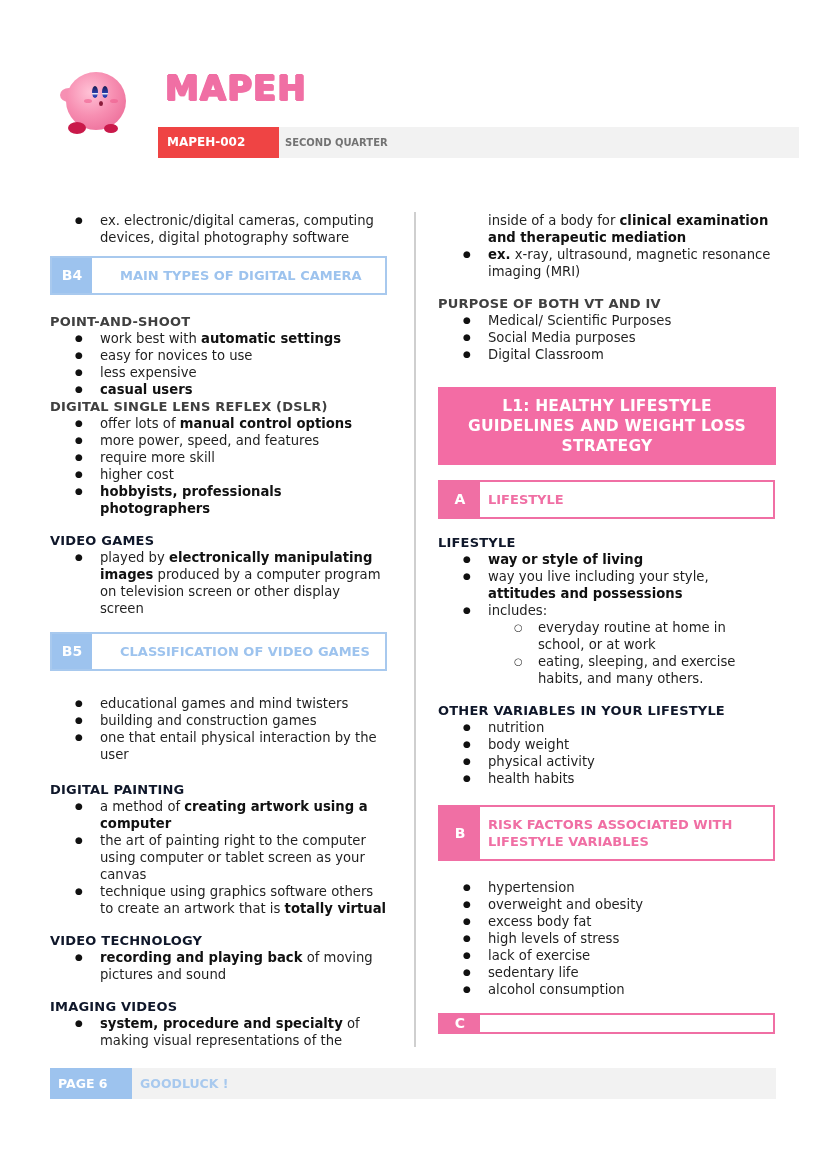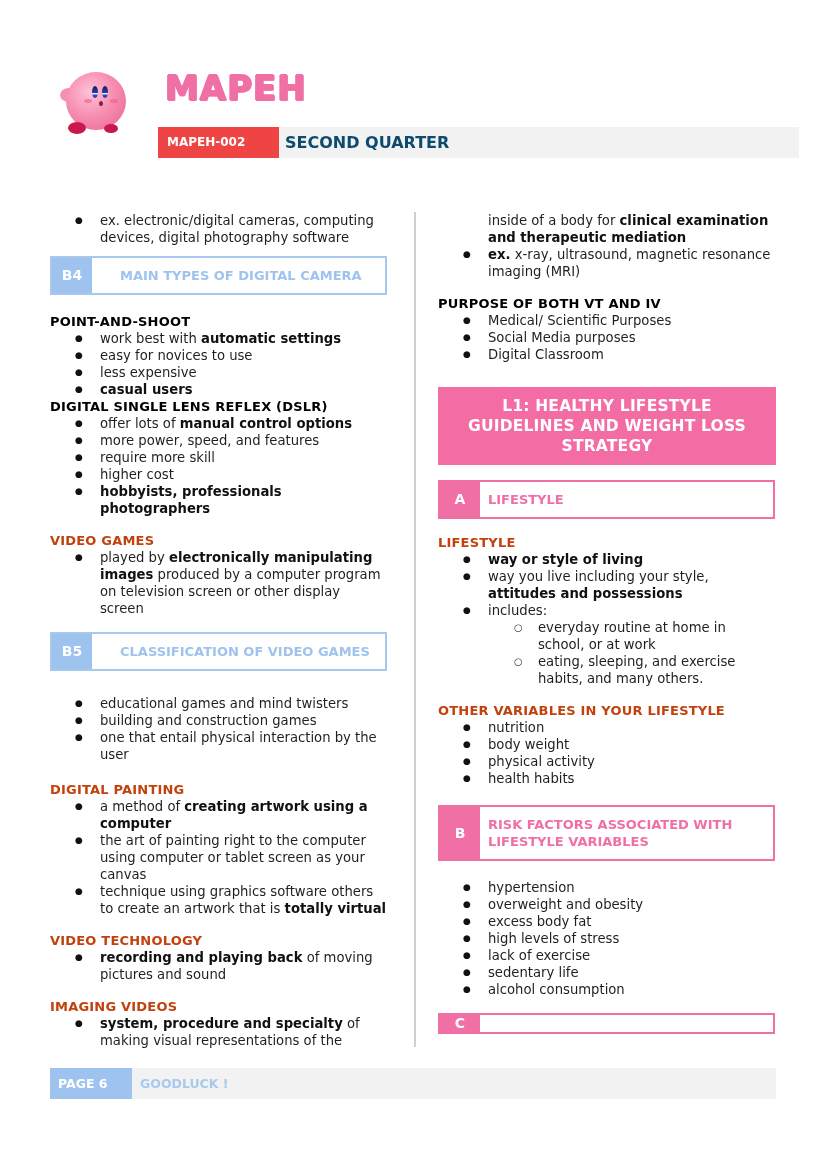--- a/index.html
+++ b/index.html
@@ -20,39 +20,39 @@
   .kirby .blush.l { left: 24px; } .kirby .blush.r { left: 50px; }
   .kirby .mouth { position: absolute; left: 39px; top: 29px; width: 4px; height: 5px; border-radius: 50%; background: #8a1b3a; }
 
   .brand-title { position: absolute; left: 165px; top: 68px; font-family: "DejaVu Sans", sans-serif;
     font-weight: 900; font-size: 34px; letter-spacing: 1px; color: #f06fa4;
     text-shadow: 1px 0 #f06fa4, -1px 0 #f06fa4, 0 1px #f06fa4, 0 -1px #f06fa4, 1px 1px #f58fba; }
 
   .top-bar { position: absolute; left: 158px; top: 127px; width: 641px; height: 31px; background: #f2f2f2; display: flex; }
   .top-bar .code { width: 121px; height: 100%; background: #ef4444; color: #ffffff; font-weight: bold;
     font-size: 12px; line-height: 31px; padding-left: 9px; }
-  .top-bar .quarter { color: #0c4a6e; font-weight: bold; font-size: 16px; line-height: 31px; padding-left: 6px; }
+  .top-bar .quarter { color: #737373; font-weight: bold; font-size: 10px; line-height: 31px; padding-left: 6px; }
 
   
   .col { position: absolute; top: 212px; width: 338px; font-size: 13.2px; line-height: 17px; }
   .col.left { left: 50px; }
   .col.right { left: 438px; }
   .divider { position: absolute; left: 414px; top: 212px; width: 1.5px; height: 835px; background: #cfcfcf; }
 
   ul.bul { list-style: none; padding-left: 0; }
   ul.bul > li { position: relative; padding-left: 50px; }
   ul.bul > li::before { content: "\25CF"; position: absolute; left: 25px; top: 0; font-size: 9px; color: #111; }
   ul.sub { list-style: none; }
   ul.sub > li { position: relative; padding-left: 50px; }
   ul.sub > li::before { content: "\25CB"; position: absolute; left: 26px; top: 0; font-size: 10px; color: #333; }
   b { font-weight: bold; color: #111; }
 
   .sec-title { font-weight: bold; font-size: 13px; line-height: 17px; letter-spacing: .2px; }
-  .sec-title.blue { color: #000000; }
-  .sec-title.pink { color: #c2410c; }
+  .sec-title.blue { color: #404040; }
+  .sec-title.pink { color: #0f172a; }
 
   .box { display: flex; width: 337px; border: 2.5px solid; background: #fff; }
   .box .tag { width: 40px; color: #fff; font-weight: bold; font-size: 14px; display: flex; align-items: center; justify-content: center; }
   .box .label { padding: 9px 8px; font-weight: bold; font-size: 13px; line-height: 17px; flex: 1; }
   .box.blue { border-color: #a8c9ee; }
   .box.blue .tag { background: #9dc3ee; }
   .box.blue .label { color: #9dc3ee; margin-left: 20px; }
   .box.pink { border-color: #f06fa4; }
   .box.pink .tag { background: #f06fa4; }
   .box.pink .label { color: #f06fa4; }

